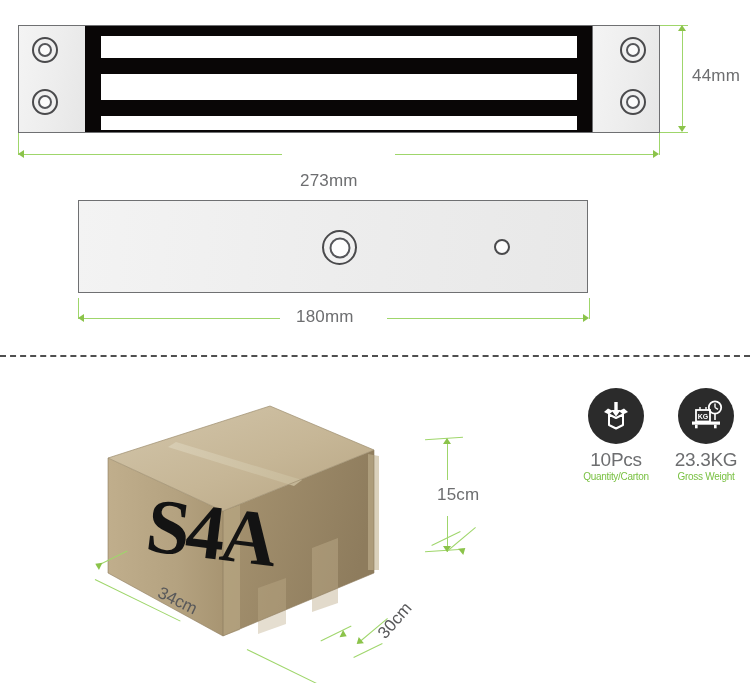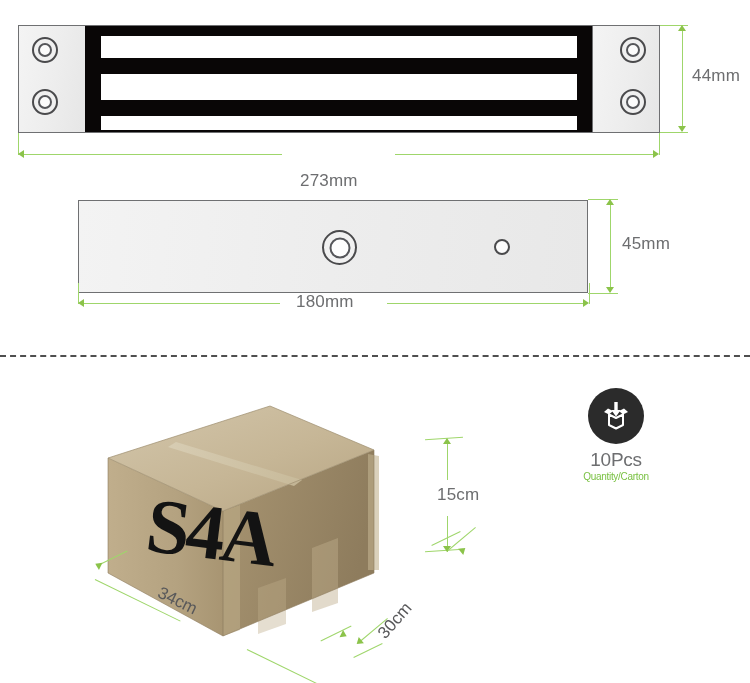--- a/index.html
+++ b/index.html
@@ -284,30 +284,22 @@
     <span class="arrow left-cap" style="left:4px;   top:17px;"></span>
     <span class="arrow right-cap" style="left:639px; top:17px;"></span>
     <span class="dim-label" style="left:286px; top:10px;margin-top:28px;">273mm</span>
   </div>
 
   <div id="side-view">
     <span class="sv-hole-big"></span>
     <span class="sv-hole-small"></span>
   </div>
 
-  <div class="abs" style="left:588px; top:199px; width:95px; height:96px;">
-    <span class="green-line gl-h" style="left:0; top:0;  width:30px;"></span>
-    <span class="green-line gl-h" style="left:0; top:94px; width:30px;"></span>
-    <span class="green-line gl-v" style="left:22px; top:2px; height:91px;"></span>
-    <span class="arrow up-cap" style="left:18px; top:0;"></span>
-    <span class="arrow down-cap" style="left:18px; top:88px;"></span>
-    <span class="dim-label" style="left:34px; top:35px;">45mm</span>
-  </div>
-
-  <div class="abs" style="left:74px; top:283px; width:520px; height:36px;">
+
+  <div class="abs" style="left:74px; top:298px; width:520px; height:36px;">
     <span class="green-line gl-v" style="left:4px;   top:0; height:21px;"></span>
     <span class="green-line gl-v" style="left:515px; top:0; height:21px;"></span>
     <span class="green-line gl-h" style="left:6px;   top:20px; width:200px;"></span>
     <span class="green-line gl-h" style="left:313px; top:20px; width:200px;"></span>
     <span class="arrow left-cap" style="left:4px;   top:16px;"></span>
     <span class="arrow right-cap" style="left:509px; top:16px;"></span>
     <span class="dim-label" style="left:222px; top:9px;">180mm</span>
   </div>
 
   <div id="divider"></div>
@@ -399,16 +391,38 @@
           <polygon points="10,15.5 17,19 24,15.5 17,12" fill="#ffffff" opacity=".0"></polygon>
 
           <rect x="15.3" y="3" width="3.4" height="9" fill="#ffffff"></rect>
           <polygon points="12.2,11 21.8,11 17,17.5" fill="#ffffff"></polygon>
         </svg>
       </div>
       <div class="spec-value">10Pcs</div>
       <div class="spec-caption">Quantity/Carton</div>
     </div>
 
+    <div class="spec-item">
+      <div class="spec-badge">
+        <svg width="36" height="34" viewBox="0 0 36 34" aria-hidden="true">
+
+          <circle cx="27" cy="8.5" r="6.2" fill="none" stroke="#ffffff" stroke-width="1.8"></circle>
+          <line x1="27" y1="8.5" x2="27" y2="4.6" stroke="#ffffff" stroke-width="1.4"></line>
+          <line x1="27" y1="8.5" x2="30" y2="10.3" stroke="#ffffff" stroke-width="1.4"></line>
+          <line x1="27" y1="14.7" x2="27" y2="21" stroke="#ffffff" stroke-width="1.6"></line>
+
+          <rect x="8" y="11" width="14" height="11.5" fill="none" stroke="#ffffff" stroke-width="1.8"></rect>
+          <text x="15" y="20" font-family="Liberation Sans, sans-serif" font-size="7" font-weight="bold" fill="#ffffff" text-anchor="middle">KG</text>
+          <line x1="12" y1="11" x2="12" y2="8" stroke="#ffffff" stroke-width="1.4"></line>
+          <line x1="18" y1="11" x2="18" y2="8" stroke="#ffffff" stroke-width="1.4"></line>
+
+          <rect x="4" y="22.5" width="28" height="3.2" fill="#ffffff"></rect>
+          <rect x="7" y="25.7" width="2.6" height="3.6" fill="#ffffff"></rect>
+          <rect x="26" y="25.7" width="2.6" height="3.6" fill="#ffffff"></rect>
+        </svg>
+      </div>
+      <div class="spec-value">23.3KG</div>
+      <div class="spec-caption">Gross Weight</div>
+    </div>
 
   </div>
 
 </div>
 
 </body></html>

